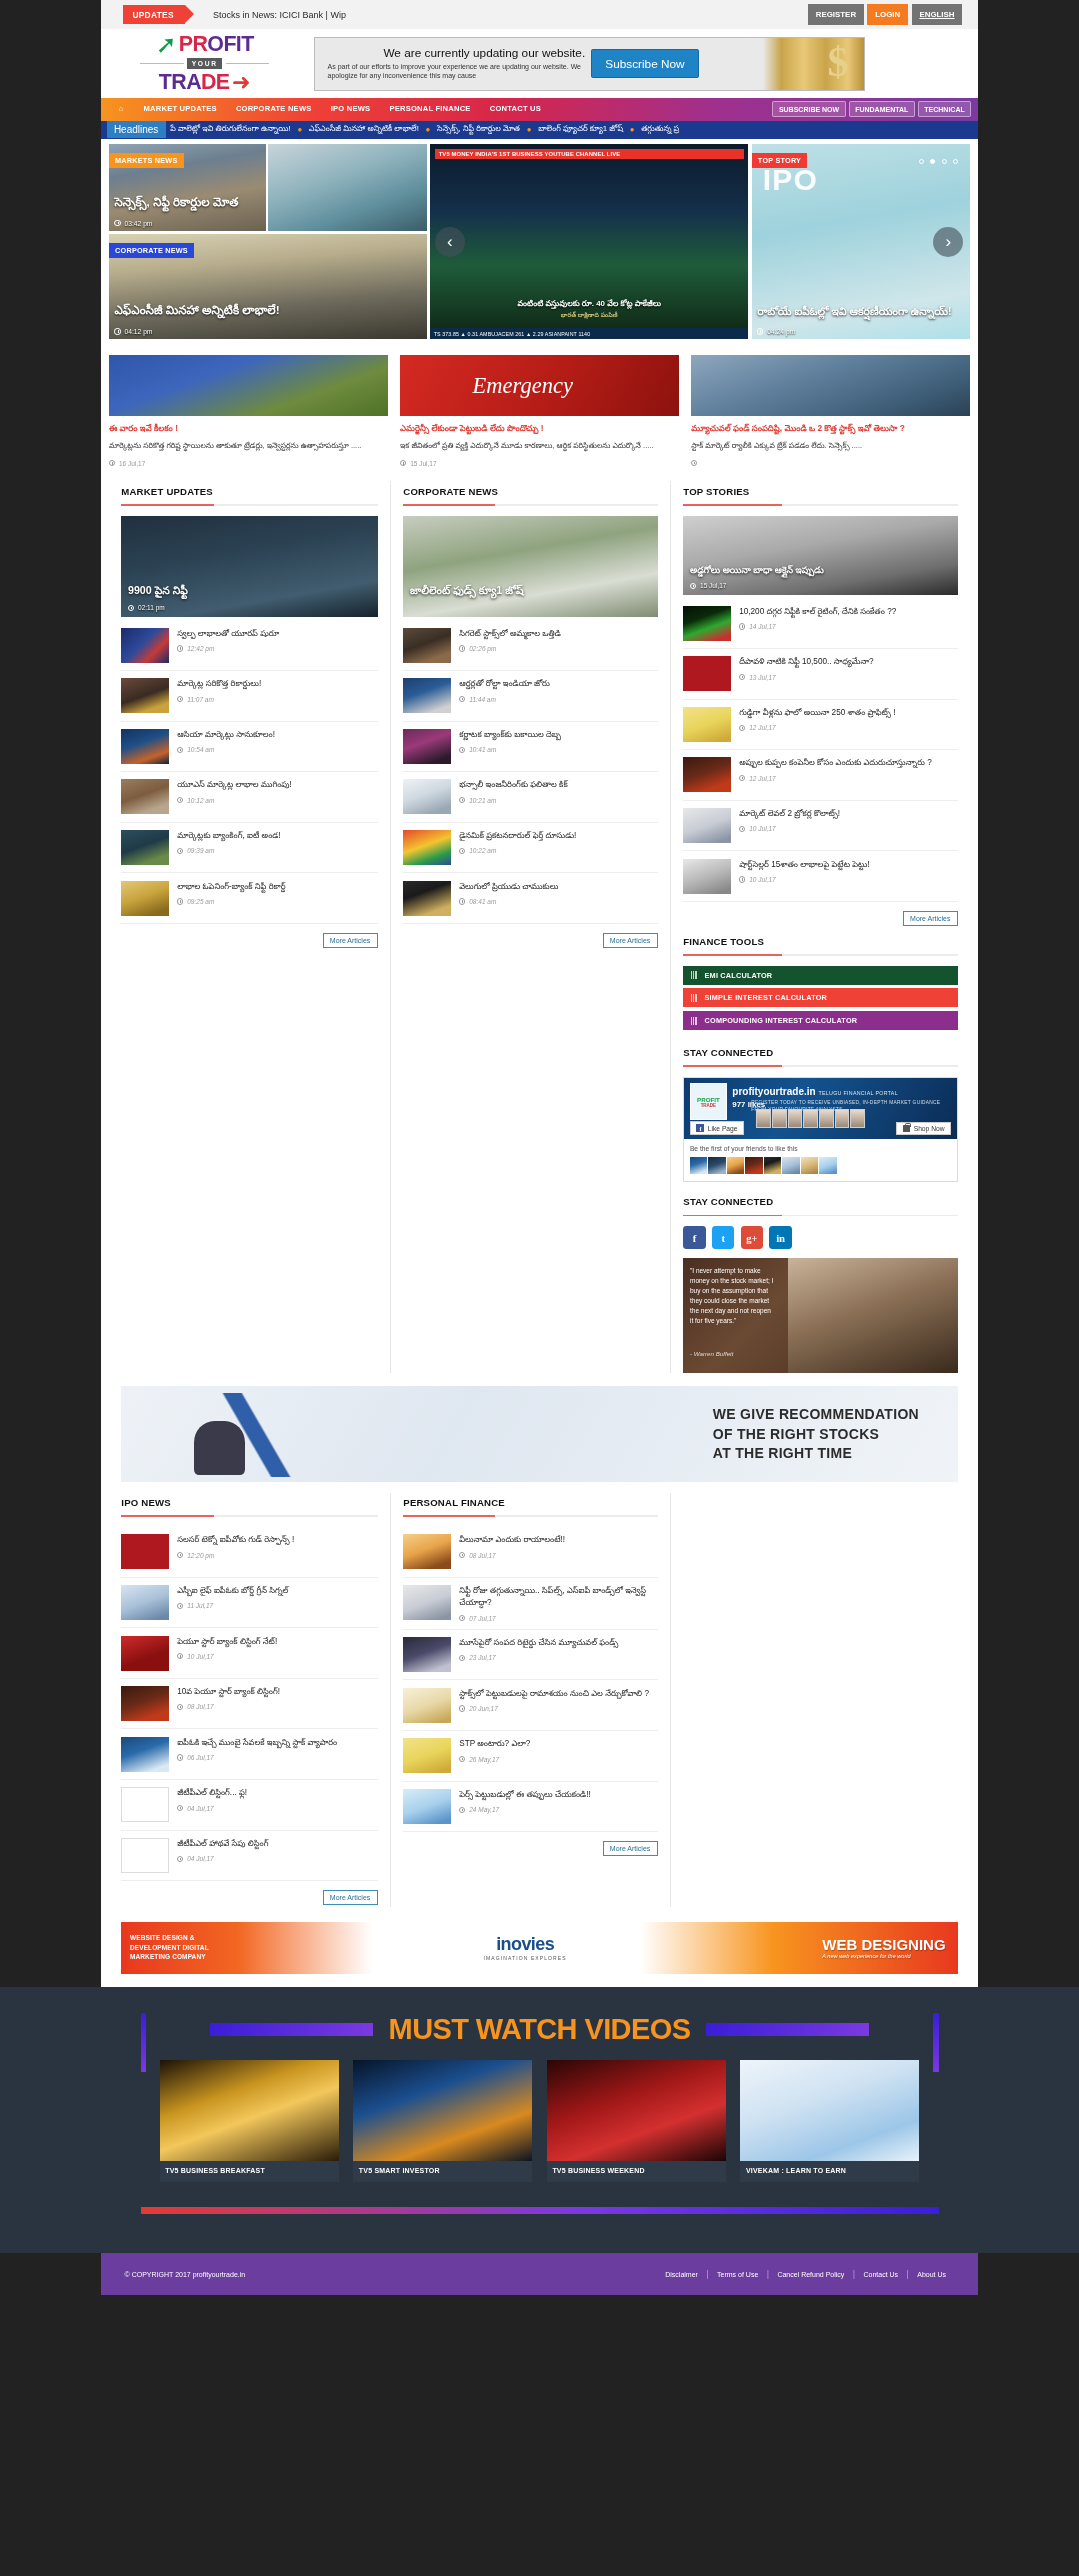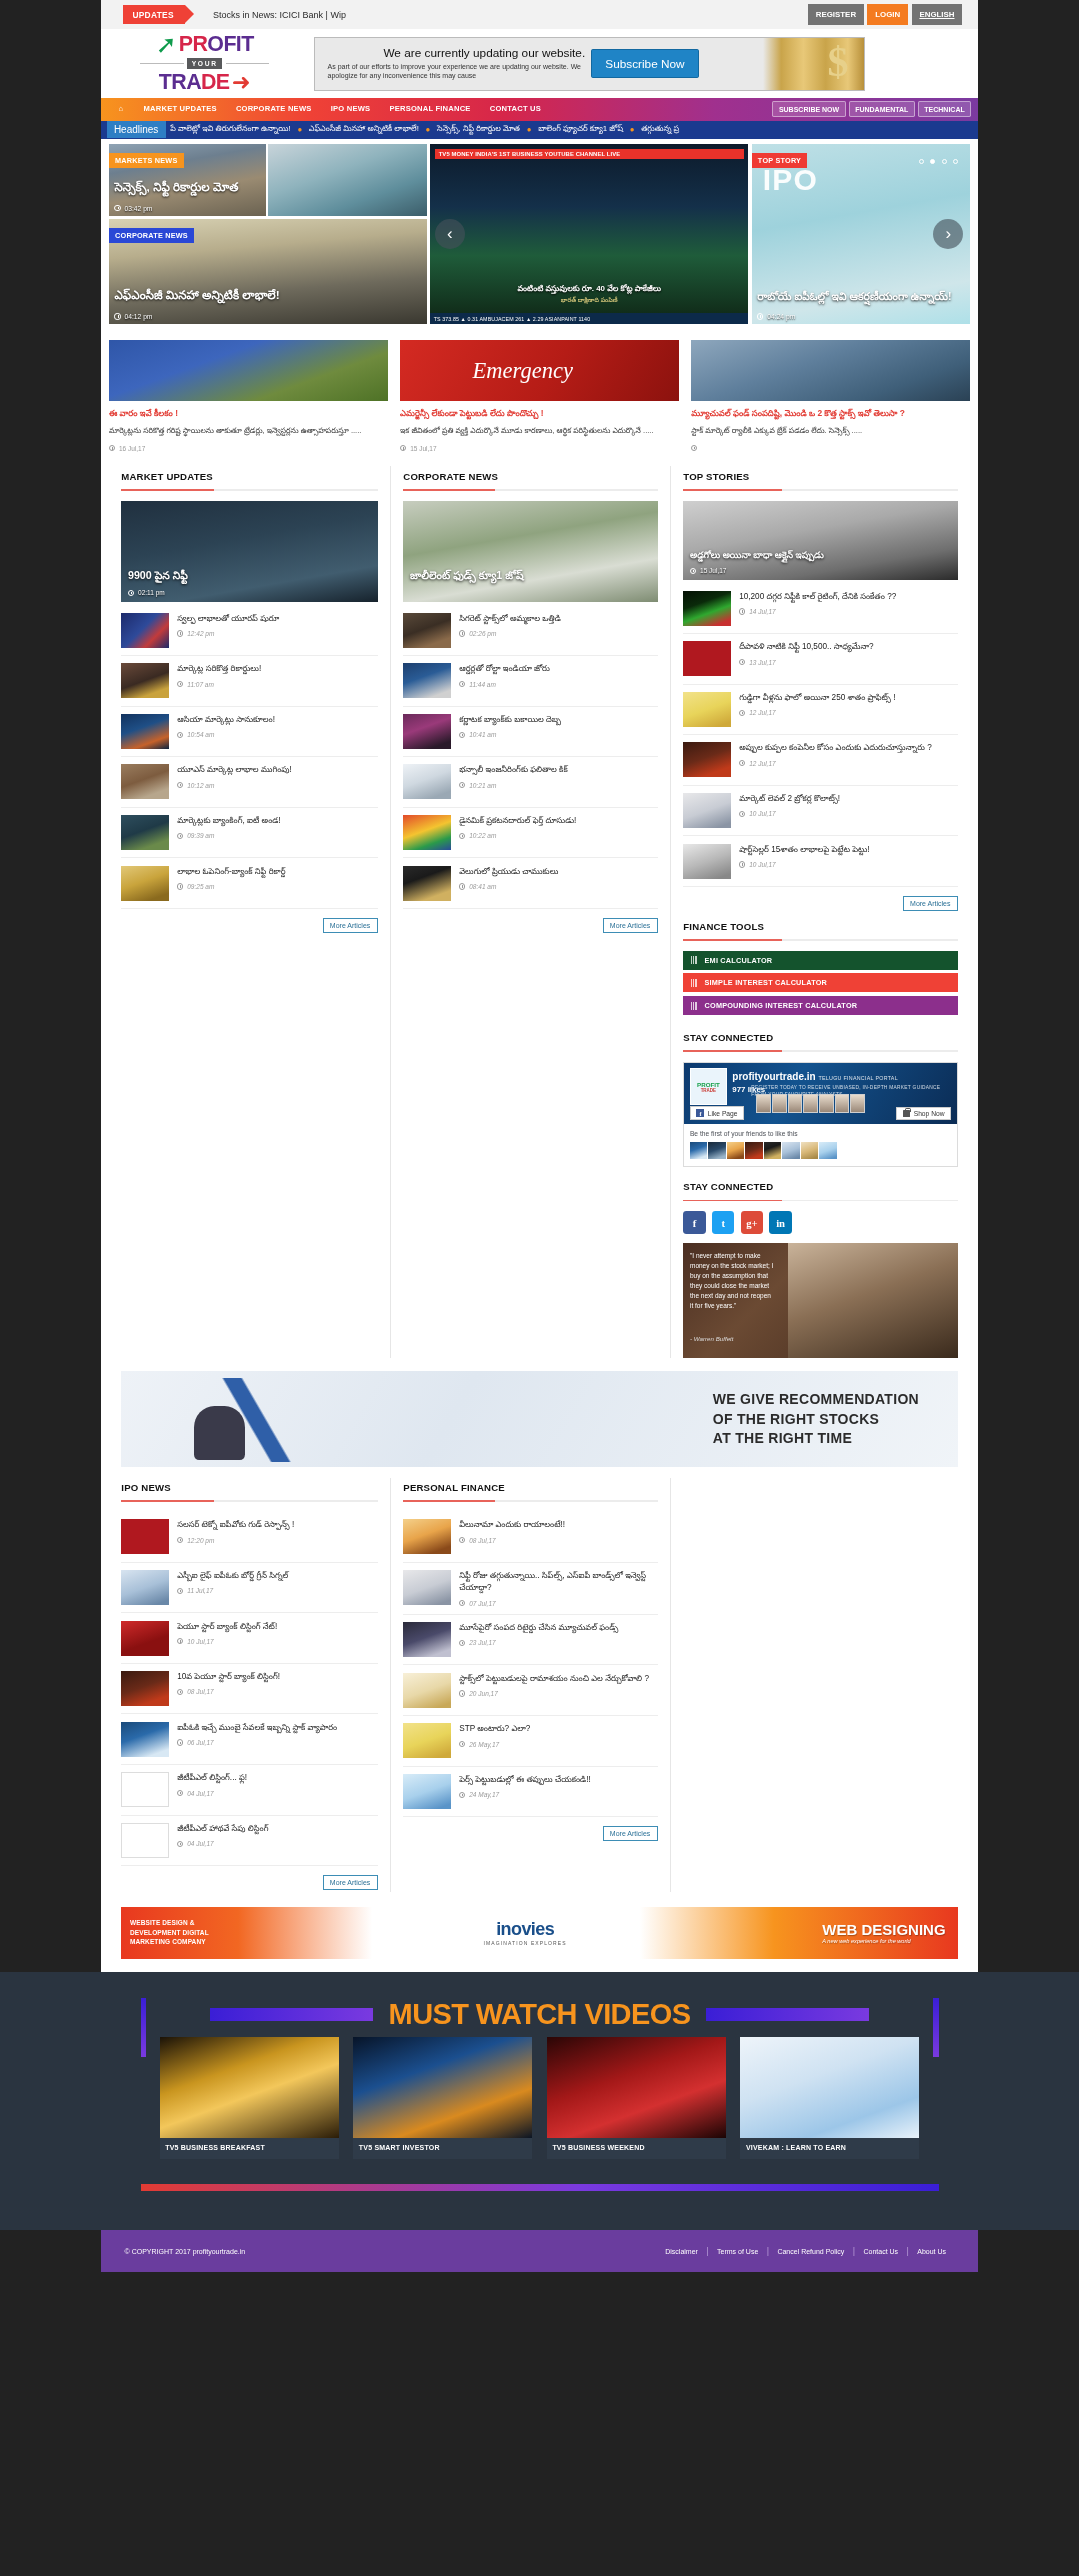--- a/index.html
+++ b/index.html
@@ -66,21 +66,21 @@
 
   
   .headbar { height: 18px; background: #1b3a8f; display: flex; align-items: center; overflow: hidden; }
   .head-lbl { background: #2e7ec4; color: #fff; font-size: 10px; padding: 2.8px 7.3px; margin-left: 5.6px; }
   .head-items { display: flex; align-items: center; color: #fff; font-size: 7.9px; white-space: nowrap; padding-left: 4.5px; gap: 2.2px; }
   .head-items .bullet { color: #f7941e; padding: 0 4.5px; }
 
   
   .hero { background: #fff; padding: 5.6px 7.9px 4.5px; display: flex; gap: 3.4px; }
   .hero-col-a { display: flex; flex-direction: column; gap: 3.4px; width: 318px; }
-  .hero-a-top { display: flex; gap: 2px; height: 72px; }
+  .hero-a-top { display: flex; gap: 2px; height: 87px; }
   .hero-tile { position: relative; overflow: hidden; }
   .tag { position: absolute; left: 0; top: 9px; color: #fff; font-size: 7.3px; font-weight: bold; padding: 2.8px 6.2px; letter-spacing: 0.2px; z-index: 3; }
   .tag-orange { background: #f7941e; } .tag-blue { background: #2a48d6; }
   .tag-red { background: #ef3b34; }
   .tile-cap { position: absolute; left: 5.6px; right: 5.6px; bottom: 19px; color: #fff; font-size: 11.8px; font-weight: bold; text-shadow: 0 1.1px 2.2px rgba(0,0,0,.8); z-index: 3; }
   .tile-time { position: absolute; left: 5.6px; bottom: 4.5px; color: #fff; font-size: 6.7px; z-index: 3; display: flex; align-items: center; gap: 3.9px; text-shadow: 0 0.6px 1.7px rgba(0,0,0,.9); }
   .clk { display:inline-block; width:6.2px; height:6.2px; border:0.8px solid currentColor; border-radius:50%; position:relative; }
   .clk:after { content:""; position:absolute; left:2.2px; top:1.1px; width:0.7px; height:2.2px; background:currentColor; }
   .hero-b { width: 318px; position: relative; overflow: hidden; }
   .hero-c { flex: 1; position: relative; overflow: hidden; }
@@ -217,21 +217,21 @@
   .webad { height: 52px; background: linear-gradient(90deg,#e8381f 0%, #f26722 14%, #ffffff 30%, #ffffff 62%, #f7941e 78%, #e8381f 100%); display: flex; align-items: center; position: relative; overflow: hidden; }
   .webad-l { color: #fff; font-size: 6.5px; font-weight: bold; line-height: 1.5; padding-left: 9px; width: 107px; letter-spacing: 0.1px; }
   .webad-c { flex: 1; text-align: center; }
   .webad-c .brand { font-size: 18px; color: #1a4f8a; font-weight: bold; letter-spacing: -0.6px; }
   .webad-c .tagl { font-size: 5px; color: #555; letter-spacing: 1.1px; }
   .webad-r { color: #fff; font-weight: bold; font-size: 15px; padding-right: 12.4px; text-shadow: 0.6px 0.6px 1.1px rgba(0,0,0,.3); }
   .webad-r small { display: block; font-size: 5.6px; font-weight: normal; font-style: italic; }
 
   
   .mw { background: #2a3440; padding: 26px 0 39px; }
-  .mw-head { display: flex; align-items: center; justify-content: center; gap: 4px; margin-bottom: 6px; position: relative; width: 798px; margin-left: auto; margin-right: auto; }
+  .mw-head { display: flex; align-items: center; justify-content: center; gap: 4px; margin-bottom: 14px; position: relative; width: 798px; margin-left: auto; margin-right: auto; }
   .mw-bar { height: 12.4px; width: 163px; background: linear-gradient(90deg,#3a1ed6,#7a3ae0); }
   .mw-title { color: #f7941e; font-size: 29px; font-weight: bold; padding: 0 11.2px; letter-spacing: -0.6px; }
   .mw-bracket-l, .mw-bracket-r { position: absolute; top: 0; width: 5.6px; height: 59px; background: linear-gradient(180deg,#3a1ed6,#7a3ae0); }
   .mw-bracket-l { left: 0; } .mw-bracket-r { right: 0; }
   .mw-grid { display: flex; gap: 14.6px; justify-content: center; }
   .vid { width: 179px; background: #2f3b49; }
   .vid-img { height: 101px; position: relative; overflow: hidden; }
   .v1 { background: linear-gradient(160deg,#1a1208 0%, #c9951f 35%, #f3c75b 55%, #2a1c08 100%); }
   .v2 { background: linear-gradient(160deg,#071428 0%, #1b4f8f 35%, #d98a1f 70%, #0a1424 100%); }
   .v3 { background: linear-gradient(160deg,#2a0606 0%, #a31818 40%, #d43030 65%, #1a0404 100%); }

